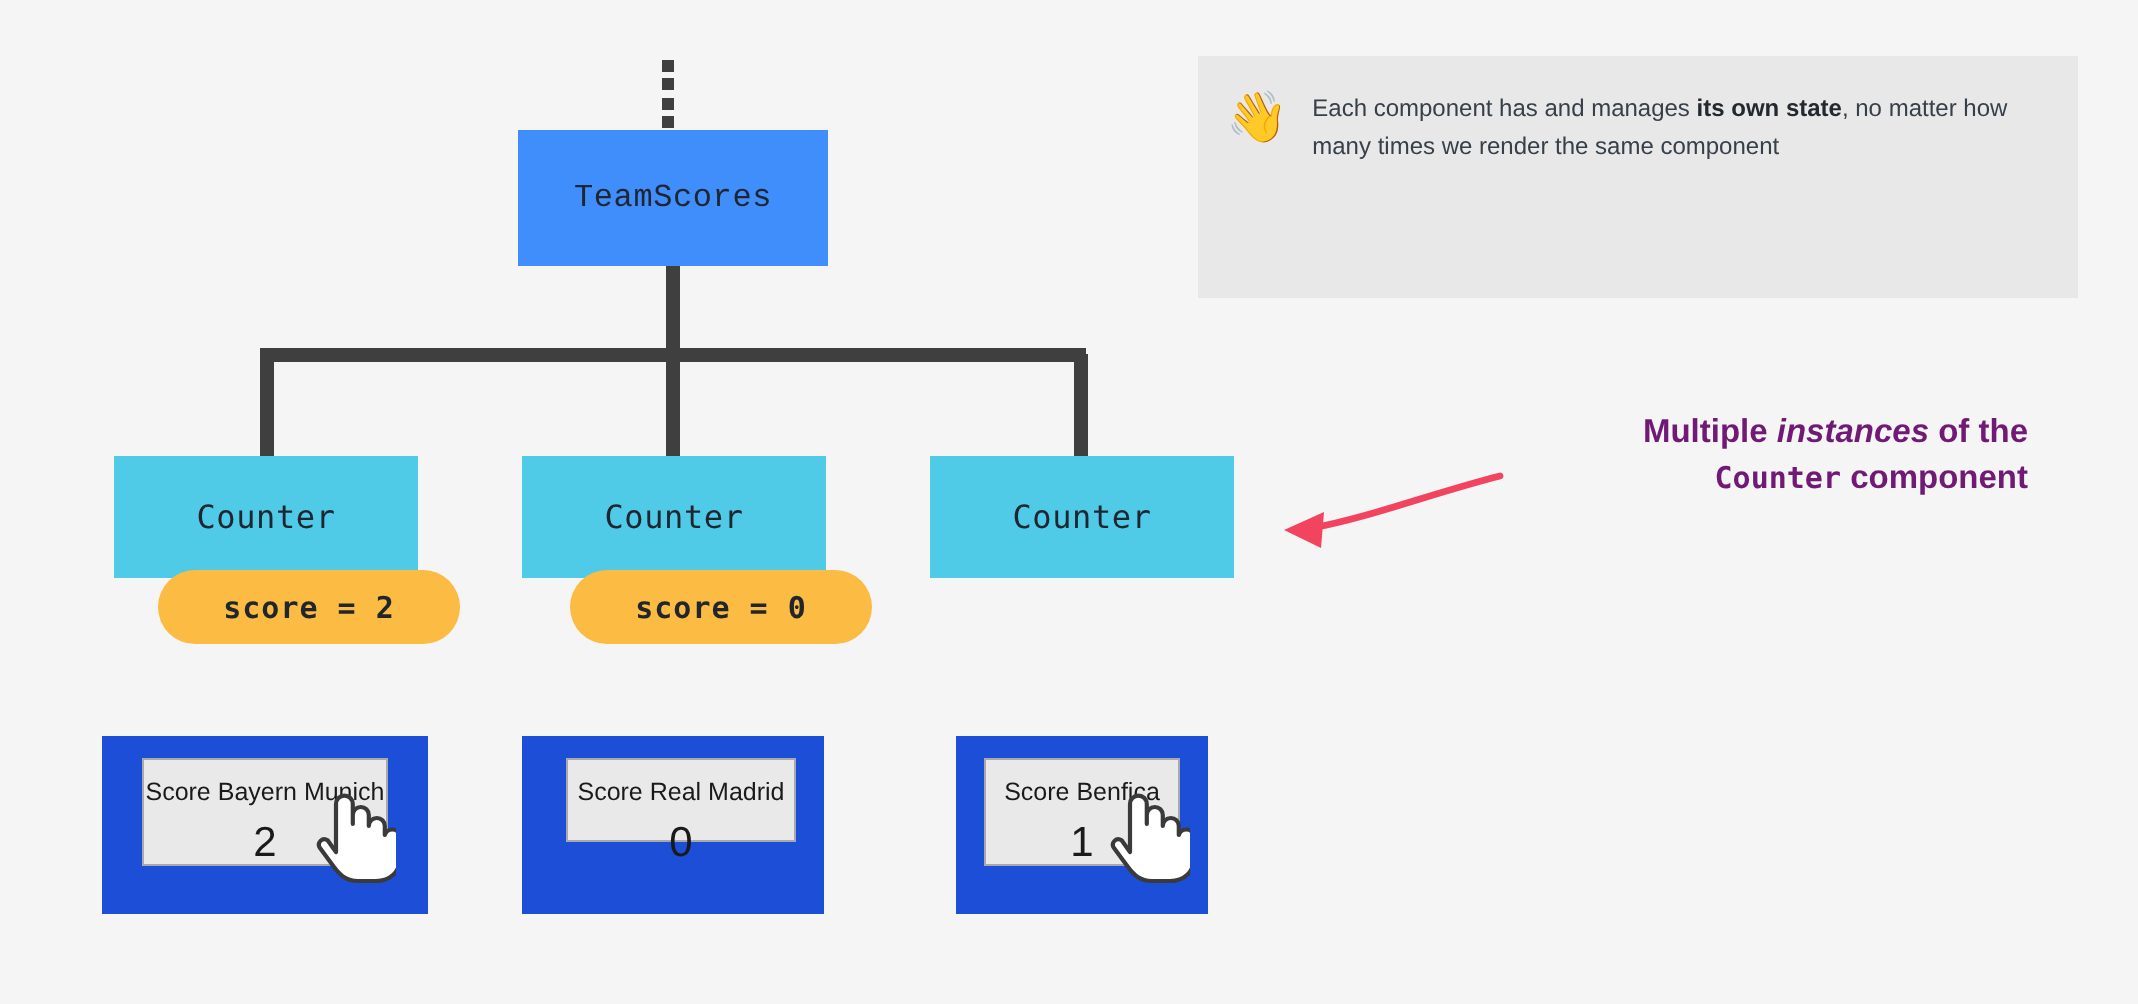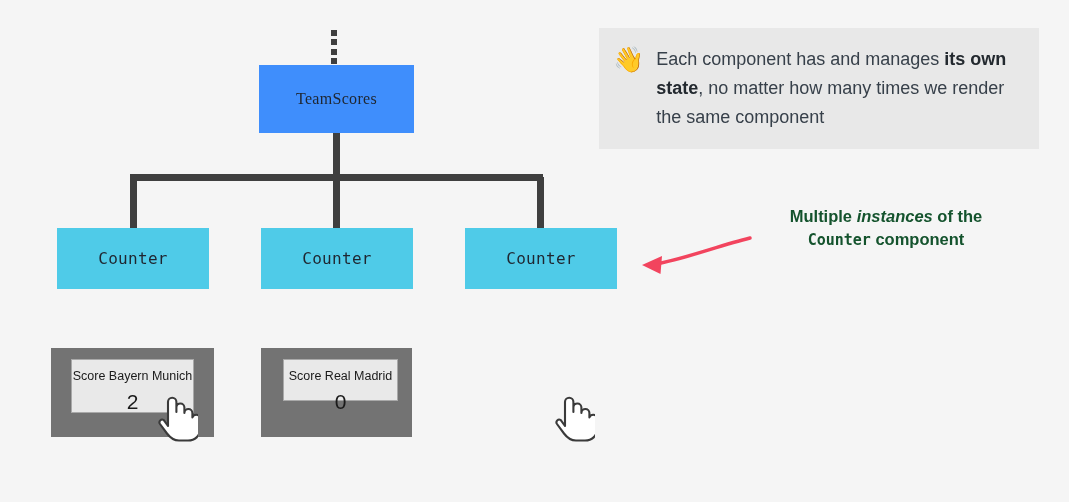--- a/index.html
+++ b/index.html
@@ -53,21 +53,21 @@
     left: 259px;
     top: 65px;
     width: 155px;
     height: 68px;
     background: #3f8efc;
     display: flex;
     align-items: center;
     justify-content: center;
   }
   .node-root .label {
-    font-family: Liberation Serif, serif;
+    font-family: Liberation Mono, monospace;
     font-size: 16px;
     color: #1f2630;
     letter-spacing: 0.3px;
   }
 
   
   .node-child {
     position: absolute;
     top: 228px;
     width: 152px;
@@ -124,35 +124,35 @@
     box-sizing: border-box;
   }
   .callout .emoji {
     font-size: 25px;
     line-height: 1;
     margin-right: 12px;
     margin-top: 2px;
     flex: none;
   }
   .callout .text {
-    font-size: 18px;
+    font-size: 12px;
     line-height: 1.62;
     color: #37404a;
     font-weight: 500;
   }
   .callout .text b { font-weight: bold; color: #23292f; }
 
   
   .annot {
     position: absolute;
-    left: 741px;
+    left: 724px;
     top: 205px;
     width: 290px;
-    text-align: center;
-    color: #14532d;
+    text-align: right;
+    color: #701a75;
     font-size: 16.5px;
     font-weight: bold;
     line-height: 1.42;
   }
   .annot .it { font-style: italic; }
   .annot .mono {
     font-family: "DejaVu Sans Mono", "Liberation Mono", monospace;
     font-size: 15px;
     font-weight: bold;
   }
@@ -160,22 +160,22 @@
     position: absolute;
     left: 636px;
     top: 232px;
     width: 120px;
     height: 48px;
   }
 
   
   .panel {
     position: absolute;
-    top: 348px;
-    background: #737373;
+    top: 368px;
+    background: #1d4ed8;
     box-sizing: border-box;
   }
   .panel .btn {
     position: absolute;
     background: #e9e9e9;
     border: 1px solid #a9a9a9;
     box-sizing: border-box;
     text-align: center;
     padding-top: 10px;
   }
@@ -238,20 +238,26 @@
   <div class="node-child n1">
     <span class="label">Counter</span>
   </div>
   <div class="node-child n2">
     <span class="label">Counter</span>
   </div>
   <div class="node-child n3">
     <span class="label">Counter</span>
   </div>
 
+  <div class="pill p1">
+    <span class="label">score = 2</span>
+  </div>
+  <div class="pill p2">
+    <span class="label">score = 0</span>
+  </div>
 
   <div class="callout">
     <span class="emoji">👋</span>
     <div class="text">
       <span>Each component has and manages </span><b>its own state</b><span>, no matter how many times we render the same component</span>
     </div>
   </div>
 
   <svg class="annot-arrow" viewBox="0 0 120 48">
     <path d="M114 6 C 82 14, 48 27, 20 32" stroke="#f2445e" stroke-width="3.4" fill="none" stroke-linecap="round"></path>
@@ -273,17 +279,23 @@
     <path d="M14 40 L14 16 a4.2 4.2 0 0 1 8.4 0 L22.4 26 L22.4 21.5 a4 4 0 0 1 8 0 L30.4 27 a4 4 0 0 1 8 0 L38.4 31.5 a4 4 0 0 1 7.6 0 L46 43 c0 7 -5 11.5 -12 11.5 L25 54.5 c-6 0 -9 -3 -12 -7 L6 38 c-1.8 -2.6 1.2 -5.6 3.8 -3.9 Z" fill="#ffffff" stroke="#3a3a3a" stroke-width="2.1" stroke-linejoin="round"></path>
   </svg>
 
   <div class="panel pan2">
     <div class="btn">
       <span class="btn-label">Score Real Madrid</span>
       <span class="btn-value">0</span>
     </div>
   </div>
 
+  <div class="panel pan3">
+    <div class="btn">
+      <span class="btn-label">Score Benfica</span>
+      <span class="btn-value">1</span>
+    </div>
+  </div>
   <svg class="cursor cur3" viewBox="0 0 44 56">
     <path d="M14 40 L14 16 a4.2 4.2 0 0 1 8.4 0 L22.4 26 L22.4 21.5 a4 4 0 0 1 8 0 L30.4 27 a4 4 0 0 1 8 0 L38.4 31.5 a4 4 0 0 1 7.6 0 L46 43 c0 7 -5 11.5 -12 11.5 L25 54.5 c-6 0 -9 -3 -12 -7 L6 38 c-1.8 -2.6 1.2 -5.6 3.8 -3.9 Z" fill="#ffffff" stroke="#3a3a3a" stroke-width="2.1" stroke-linejoin="round"></path>
   </svg>
 
 </div>
 
 </body></html>

